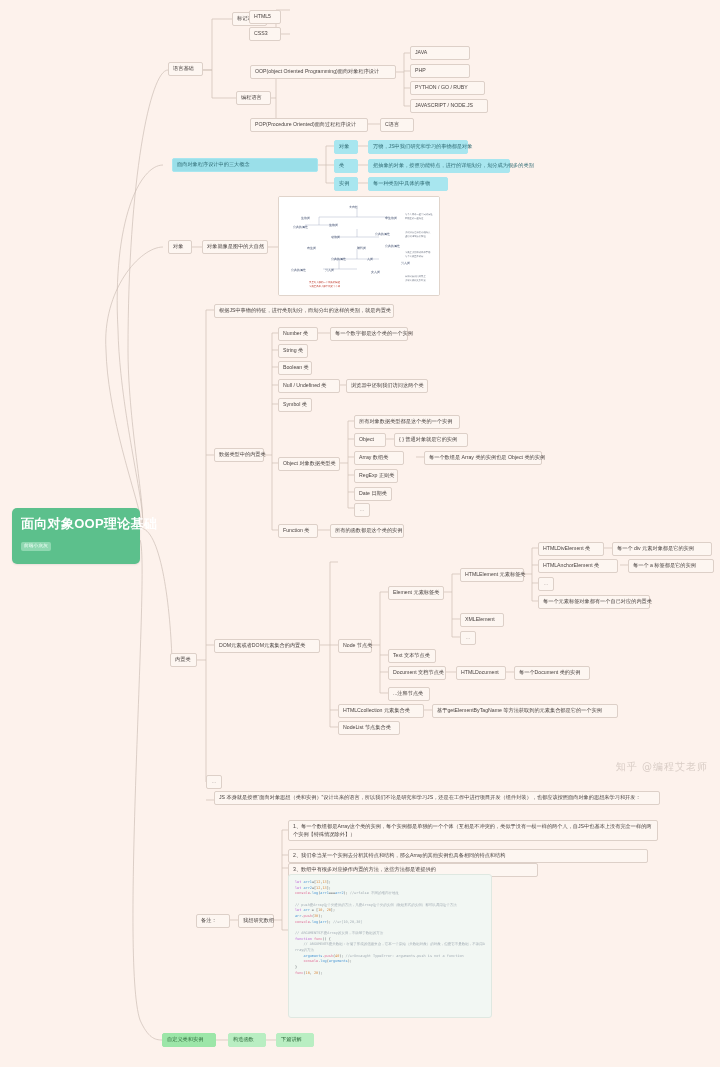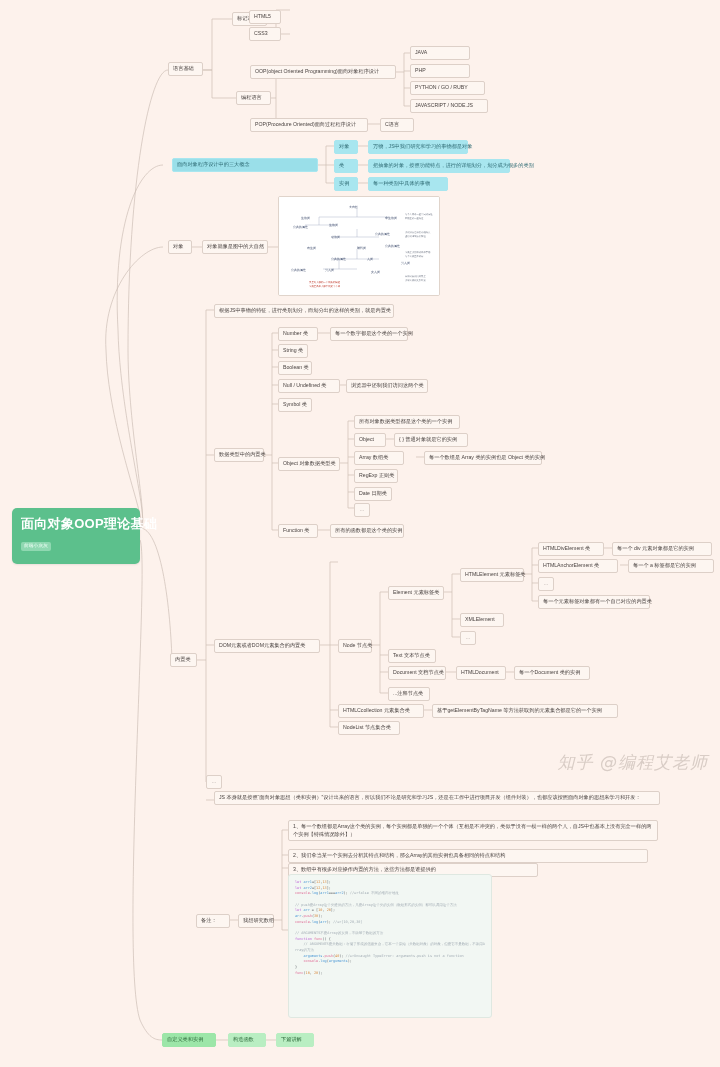--- a/index.html
+++ b/index.html
@@ -84,23 +84,22 @@
     line-height:1.62;
     color:#5a5f63;
     white-space:pre-wrap;
     word-break:break-all;
   }
   .k{color:#c06bd8;} .n{color:#d98a3f;}
   .f{color:#4f9ad6;}  .c{color:#a3adb5;} .m{color:#e0719a;}
 
   .watermark{
     position:absolute;right:12px;bottom:14px;
-    color:#d9cdc6;font-size:17px;letter-spacing:1px;
+    color:#d9cdc6;font-size:10px;letter-spacing:1px;
     font-family:"DejaVu Sans","Liberation Sans",sans-serif;
-    font-style:italic;
   }
 </style>
 </head>
 <body>
 
 <div id="canvas">
 
   <svg class="links" viewBox="0 0 720 1067">
     <g fill="none" stroke="#cdbfb6" stroke-width="0.7">
 

